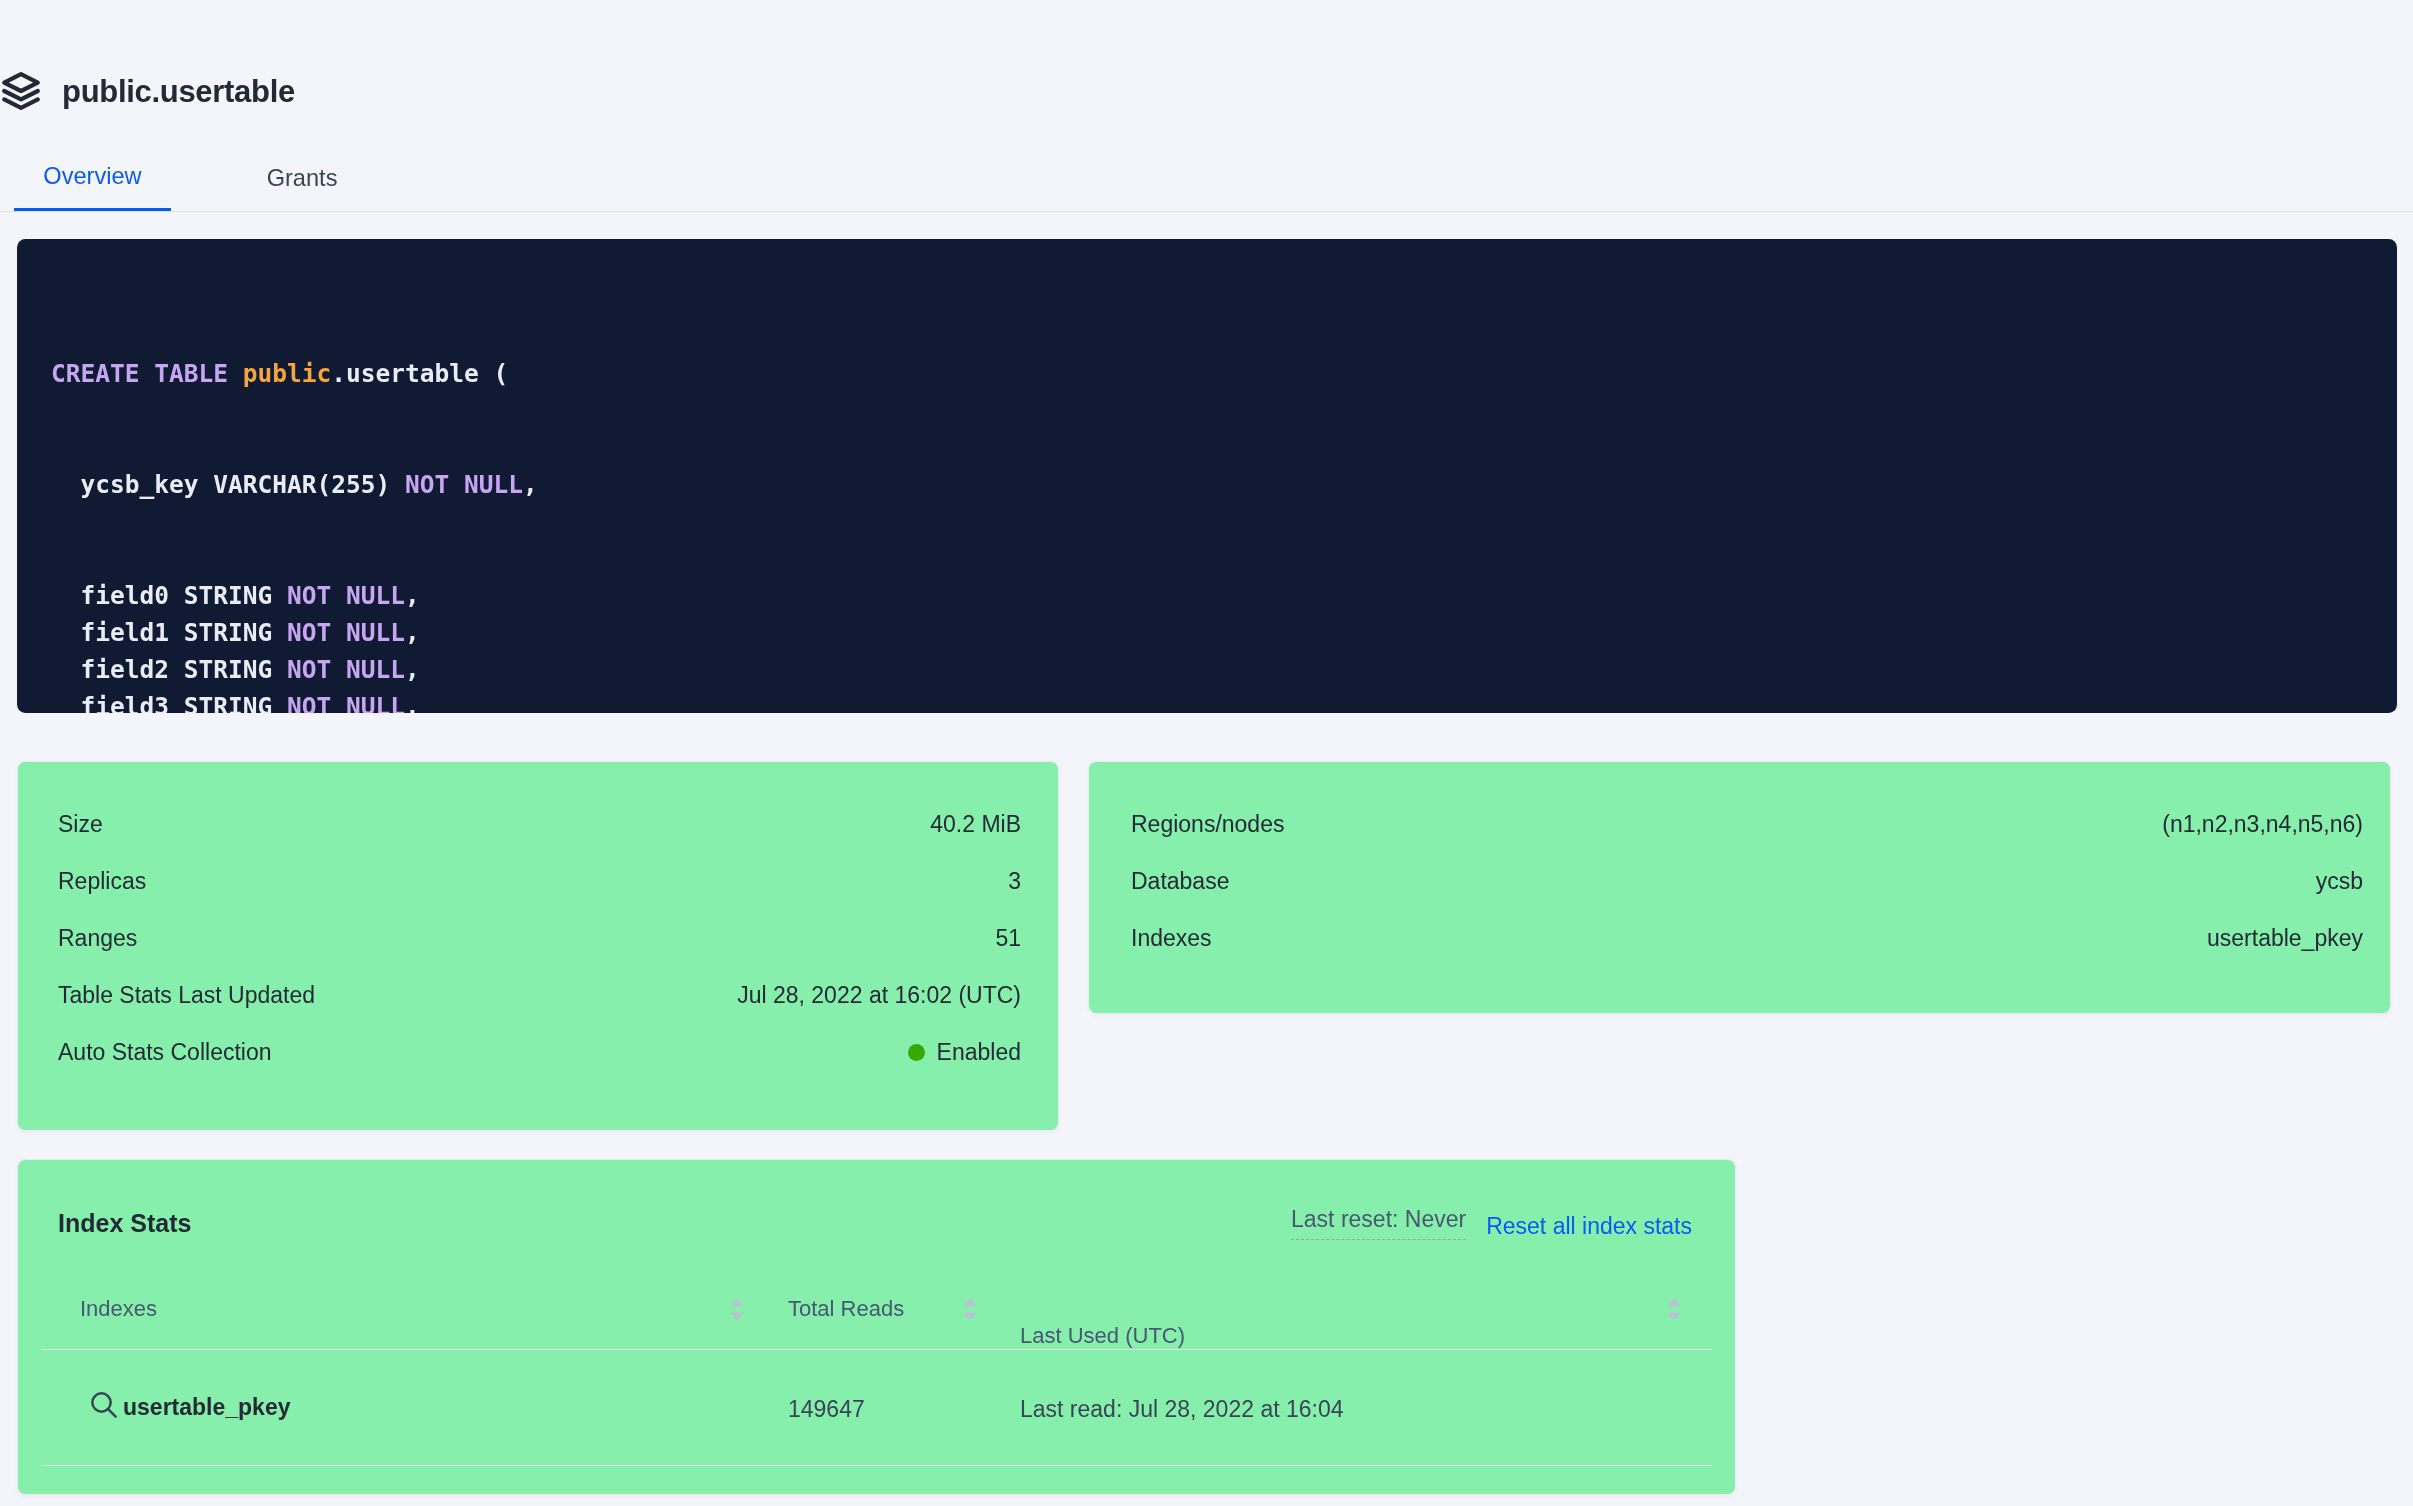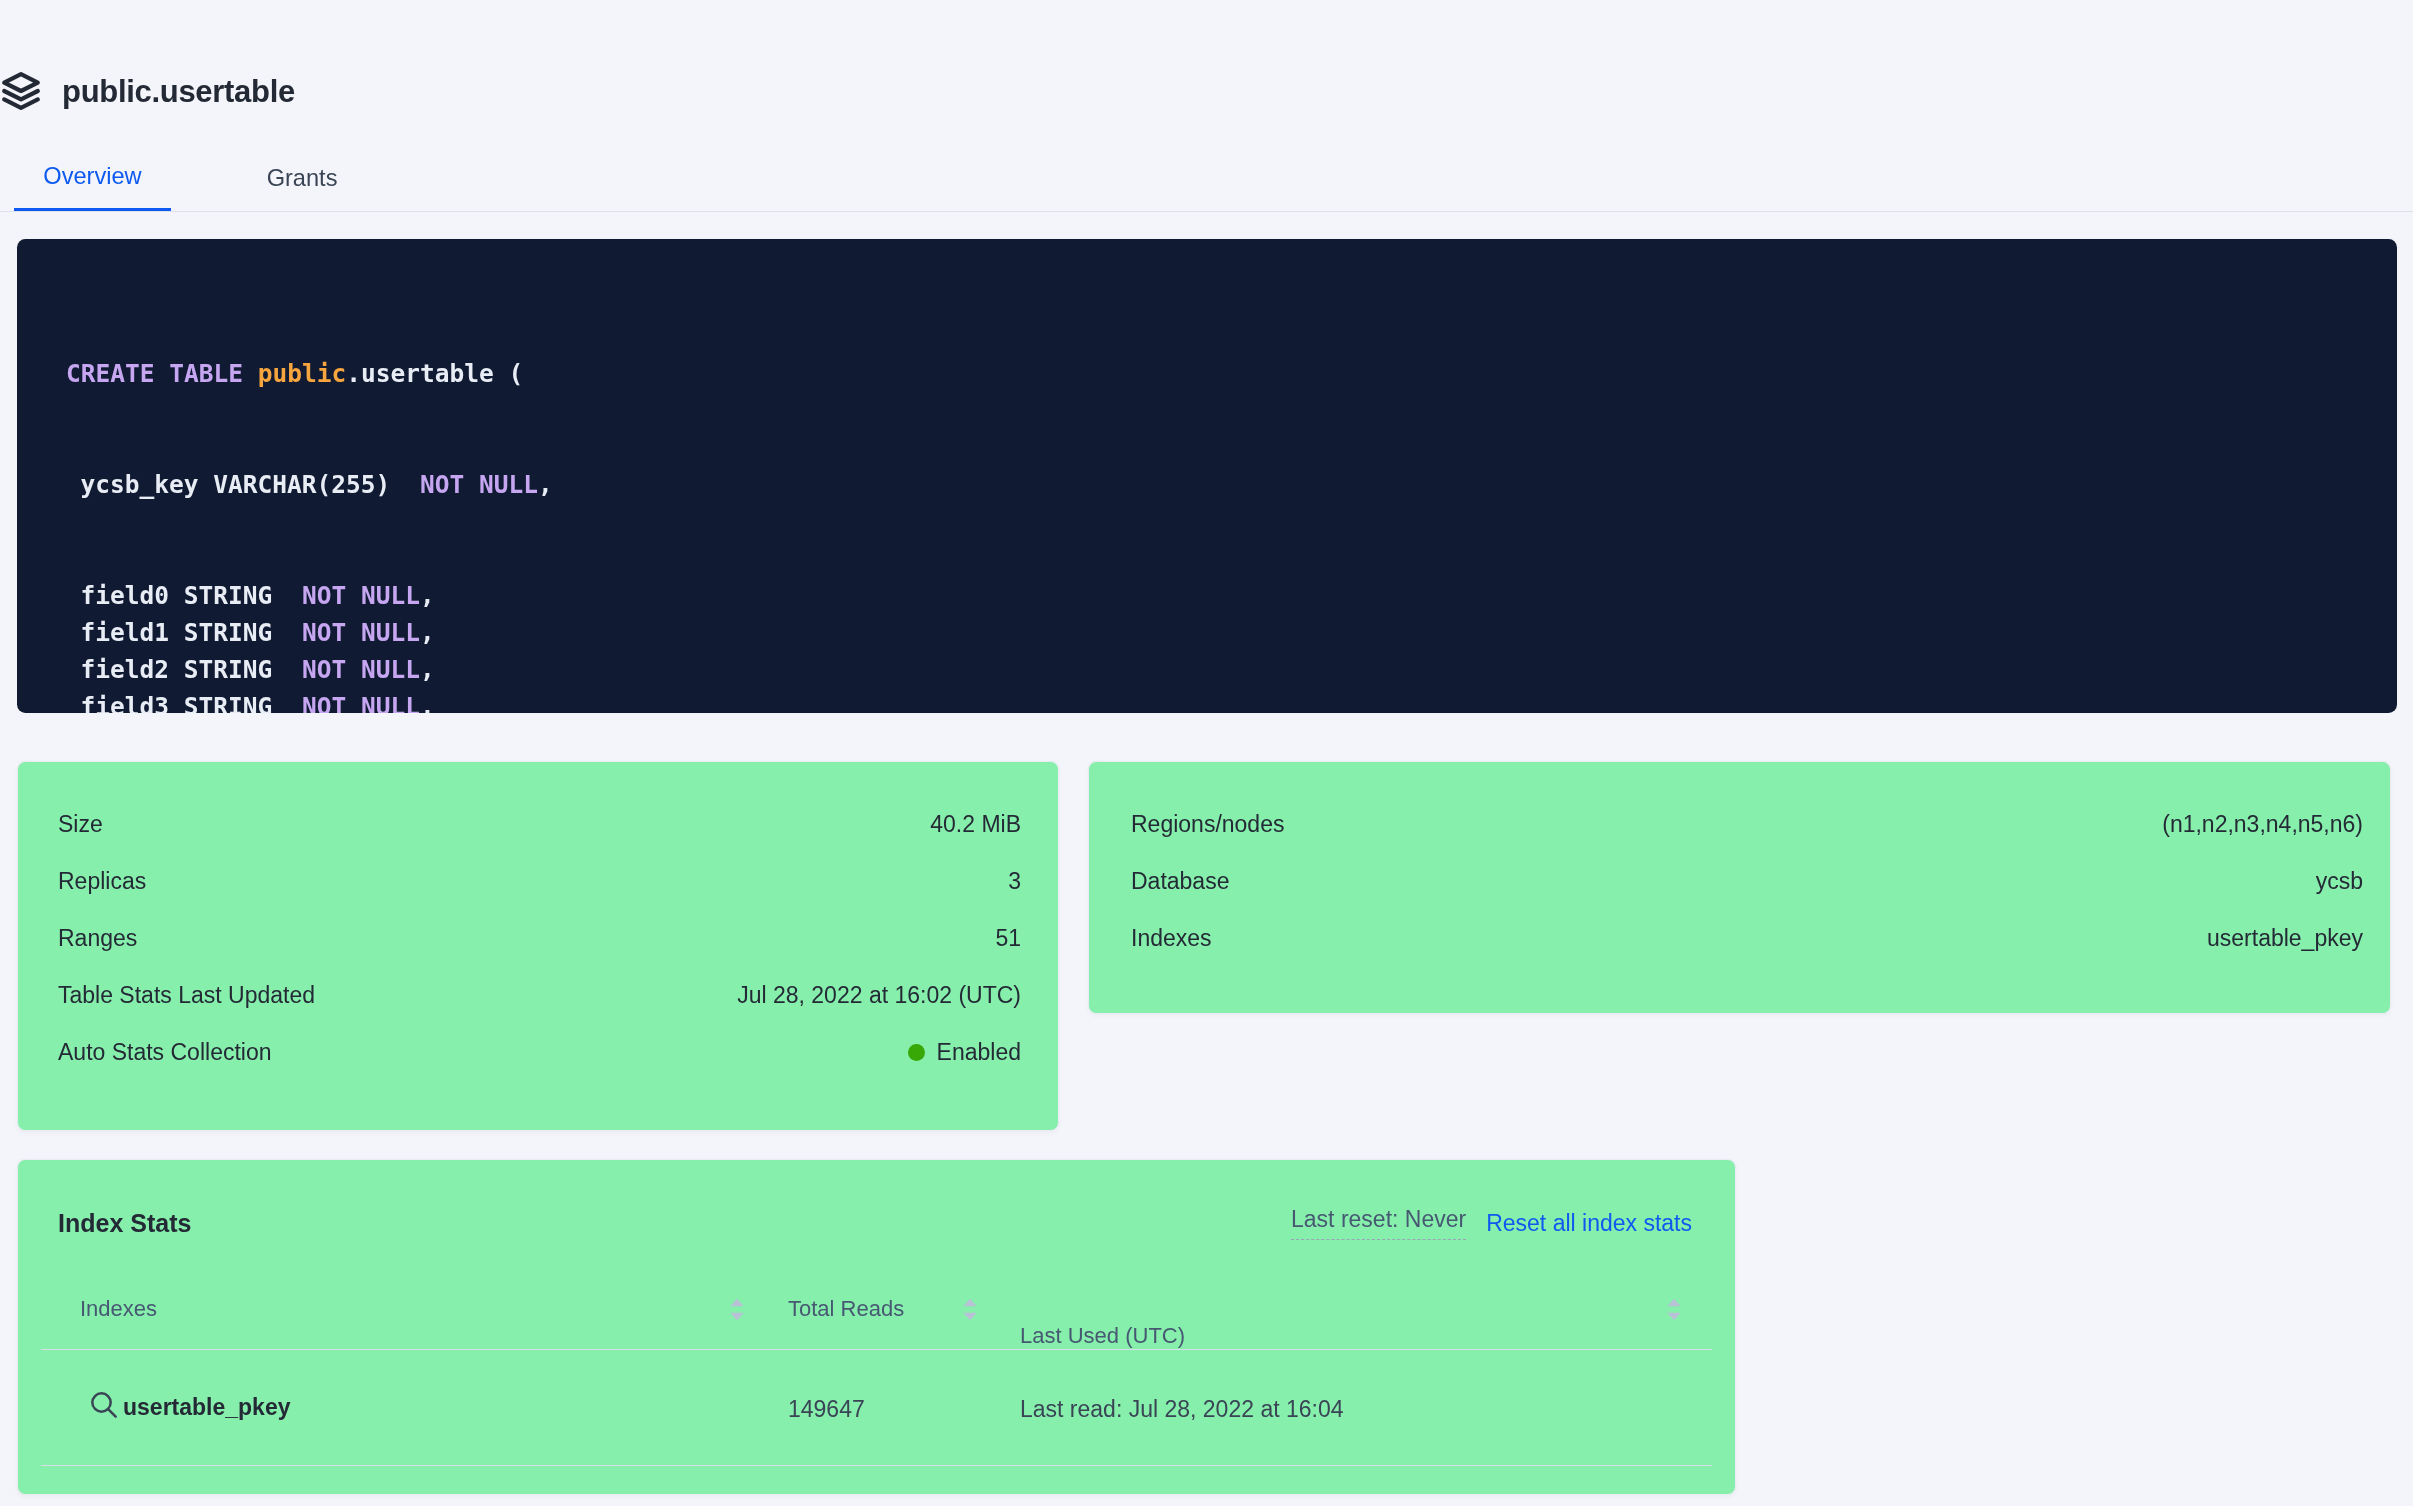--- a/index.html
+++ b/index.html
@@ -25,38 +25,38 @@
   .tab{display:flex;align-items:center;justify-content:center;padding:0 29px;font-size:23.6px;color:#394455;cursor:pointer;box-sizing:border-box;}
   .tab.active{color:#0e5af0;border-bottom:3.4px solid #0e5af0;}
 
   
   .codeblock{
     position:absolute;left:17px;top:239px;width:2380px;height:474px;box-sizing:border-box;
     background:#101b33;border-radius:8.4px;padding:42px 25px 0 34px;overflow:hidden;
     font-family:"DejaVu Sans Mono",monospace;font-size:24.5px;font-weight:bold;
     line-height:37px;color:#e8ecf4;white-space:pre;
   }
-  .tok-kw{color:#c6a6f1;margin-left:15px;}
+  .tok-kw{color:#c6a6f1;}
   .tok-schema{color:#f6a43d;}
 
   
   .card{position:absolute;background:#86efac;border:0.8px solid #e9ecf4;border-radius:8.4px;box-shadow:0 1.7px 4.2px rgba(60,70,100,0.05);box-sizing:border-box;}
   .card-left{left:17px;top:761px;width:1042px;height:370px;padding-top:34px;}
   .card-right{left:1088px;top:761px;width:1303px;height:253px;padding-top:34px;}
   .stat-row{display:flex;justify-content:space-between;align-items:center;height:57px;padding:0 37px 0 40px;font-size:23px;}
   .card-right .stat-row{padding:0 27px 0 42px;}
   .stat-label{color:#242a35;}
   .stat-value{color:#242a35;display:flex;align-items:center;gap:11.8px;}
   .dot{width:17px;height:17px;border-radius:50%;background:#37a806;display:inline-block;}
 
   
   .index-card{left:17px;top:1159px;width:1719px;height:336px;padding-top:47px;}
   .index-head{display:flex;justify-content:space-between;align-items:center;padding:0 43px 0 40px;height:32px;}
   .index-title{font-size:25px;font-weight:700;color:#242a35;}
-  .index-head-right{display:flex;align-items:center;gap:20px;font-size:23px;}
+  .index-head-right{display:flex;align-items:flex-end;gap:20px;font-size:23px;}
   .last-reset{color:#475872;border-bottom:1.7px dashed #9aa3b8;padding-bottom:5.9px;cursor:default;}
   .reset-link{color:#0e5af0;cursor:pointer;text-decoration:none;}
 
   .tbl-header{position:relative;height:34px;margin-top:54px;font-size:22px;color:#475872;}
   .tbl-header .cell{position:absolute;top:3.4px;}
   .hdr-indexes{left:62px;}
   .hdr-reads{left:770px;}
   .hdr-lastused{left:1002px;margin-top:27px;}
   .sorticon{position:absolute;top:1.7px;}
   .sort-1{left:709px;}

